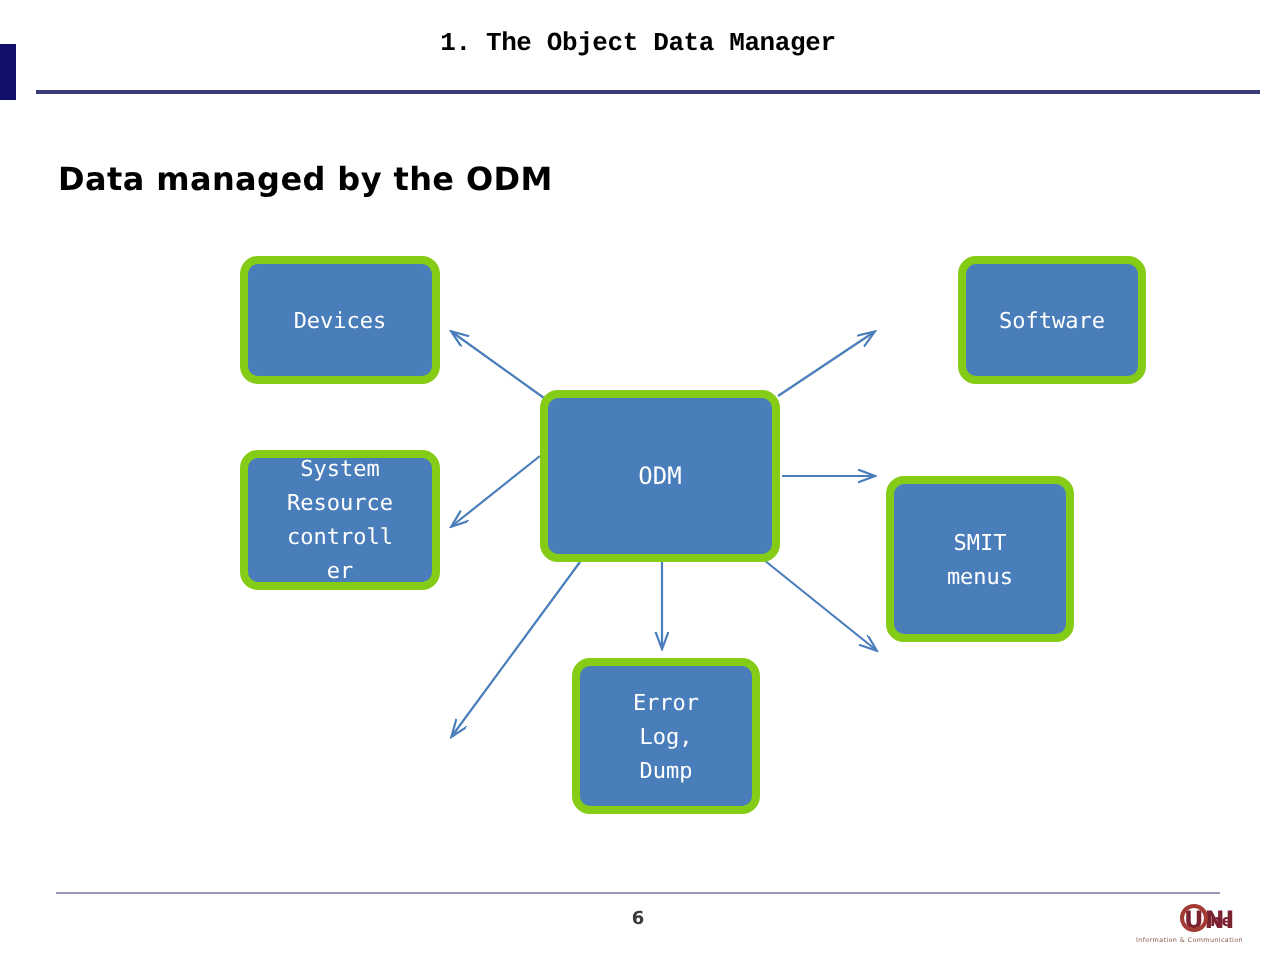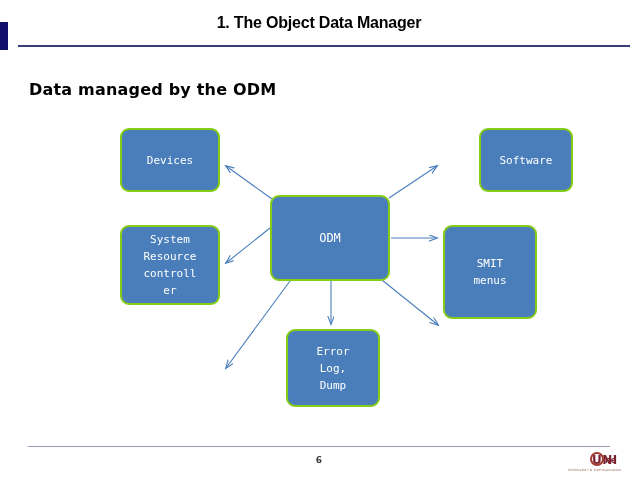--- a/index.html
+++ b/index.html
@@ -16,22 +16,22 @@
     color: #000000;
   }
 
   
   #slide-title {
     position: absolute;
     left: 0;
     top: 14px;
     width: 638px;
     text-align: center;
-    font-family: Liberation Sans, sans-serif;
-    font-size: 16px;
+    font-family: Liberation Mono, monospace;
+    font-size: 13px;
     font-weight: bold;
     letter-spacing: -0.2px;
     color: #000000;
     white-space: nowrap;
   }
   #header-marker {
     position: absolute;
     left: 0px;
     top: 22px;
     width: 8px;
@@ -72,41 +72,41 @@
     position: absolute;
     left: 0;
     top: 0;
     width: 638px;
     height: 479px;
     pointer-events: none;
   }
   .node {
     position: absolute;
     background: #4a7ebb;
-    border: 2px solid #84cc16;
+    border: 4px solid #84cc16;
     border-radius: 9px;
     box-sizing: border-box;
     display: flex;
     align-items: center;
     justify-content: center;
     text-align: center;
     color: #ffffff;
     font-family: "DejaVu Sans Mono", monospace;
     font-size: 11px;
     line-height: 17px;
     white-space: pre-line;
   }
 
   .node-devices    { left: 120px; top: 128px; width: 100px; height: 64px; }
-  .node-src        { left: 120px; top: 225px; width: 100px; height: 80px; }
+  .node-src        { left: 120px; top: 225px; width: 100px; height: 70px; }
   .node-tcpip      { left: 120px; top: 329px; width: 100px; height: 78px; }
   .node-odm        { left: 270px; top: 195px; width: 120px; height: 86px; font-size: 12px; }
   .node-errorlog   { left: 286px; top: 329px; width: 94px; height: 78px; }
   .node-software   { left: 443px; top: 128px; width: 94px; height: 64px; margin-left: 36px; }
-  .node-smit       { left: 443px; top: 225px; width: 94px; height: 94px; }
+  .node-smit       { left: 443px; top: 238px; width: 94px; height: 83px; }
   .node-nim        { left: 443px; top: 329px; width: 94px; height: 78px; }
 
   
   #footer-rule {
     position: absolute;
     left: 28px;
     top: 446px;
     width: 582px;
     height: 1px;
     background: #9a9ab8;

